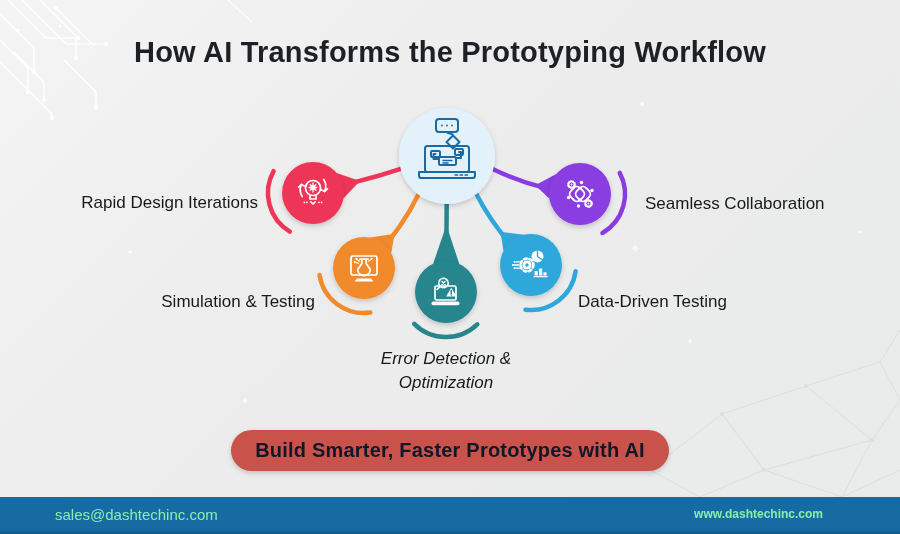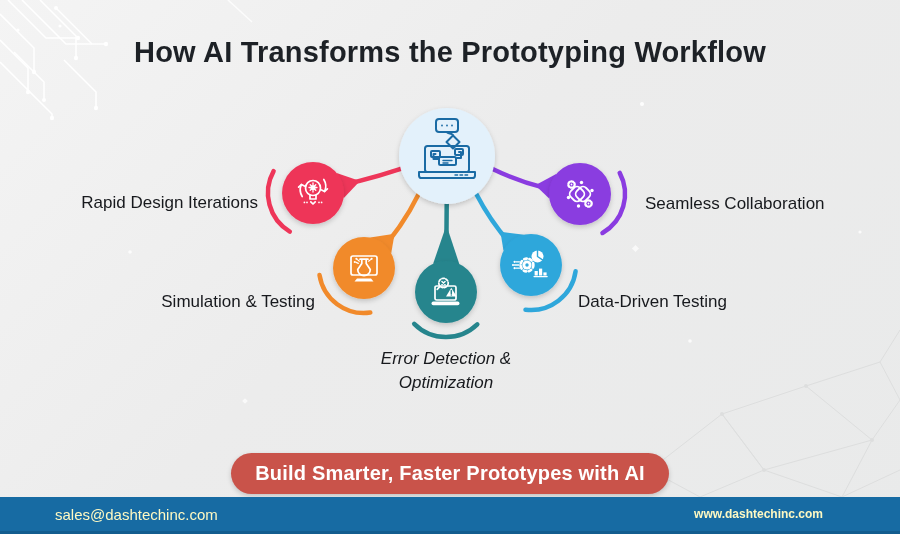--- a/index.html
+++ b/index.html
@@ -17,30 +17,30 @@
   .diagram-svg{position:absolute;left:0;top:0;}
   .node-label{
     position:absolute;font-size:17px;font-weight:500;color:#17191d;line-height:1.4;
   }
   .lbl-rapid{left:20px;top:191px;width:238px;text-align:right;}
   .lbl-simulation{left:75px;top:290px;width:240px;text-align:right;}
   .lbl-error{left:352px;top:347px;width:188px;text-align:center;font-style:italic;}
   .lbl-data{left:578px;top:290px;width:230px;text-align:left;}
   .lbl-seamless{left:645px;top:192px;width:240px;text-align:left;}
   .cta{
-    position:absolute;left:231px;top:453px;width:438px;height:41px;
+    position:absolute;left:231px;top:430px;width:438px;height:41px;
     background:#c9534a;border:none;border-radius:21px;cursor:pointer;
-    color:#ffffff;font-size:20px;font-weight:700;font-family:"Liberation Sans",sans-serif;
+    color:#0f172a;font-size:20px;font-weight:700;font-family:"Liberation Sans",sans-serif;
     box-shadow:0 2px 5px rgba(0,0,0,0.18);letter-spacing:0.2px;
   }
   .footer{
     position:absolute;left:0;bottom:0;width:900px;height:37px;
     background:#176ba3;border-bottom:3px solid #135d8f;box-sizing:border-box;
     display:flex;align-items:center;justify-content:space-between;
-    color:#fef9c3;
+    color:#86efac;
   }
   .footer .email{margin-left:55px;font-size:15px;font-weight:500;}
   .footer .website{margin-right:77px;font-size:12px;font-weight:700;}
   .logo{position:absolute;left:50%;top:50%;transform:translate(-50%,-50%);text-align:center;line-height:1;}
   .logo .logo-main{font-size:19px;font-weight:700;letter-spacing:1.5px;display:flex;align-items:center;justify-content:center;}
   .logo .logo-tri{width:0;height:0;border-top:7px solid transparent;border-bottom:7px solid transparent;border-left:9px solid #fff;margin-right:1px;}
   .logo .logo-sub{font-size:5px;letter-spacing:2.4px;margin-top:2px;font-weight:400;}
 </style>
 </head>
 <body>

